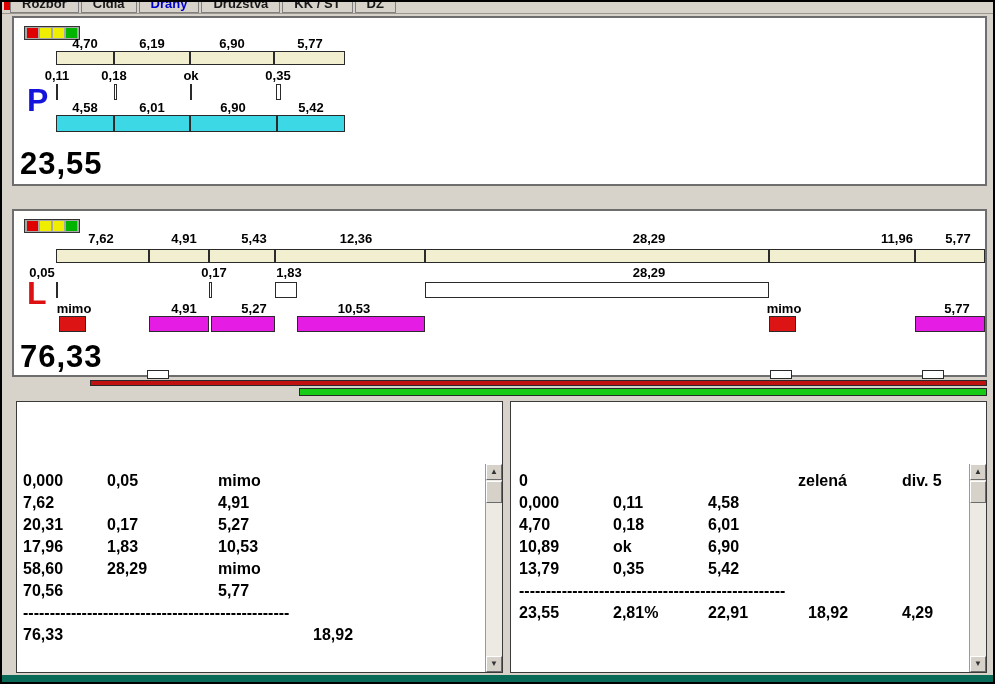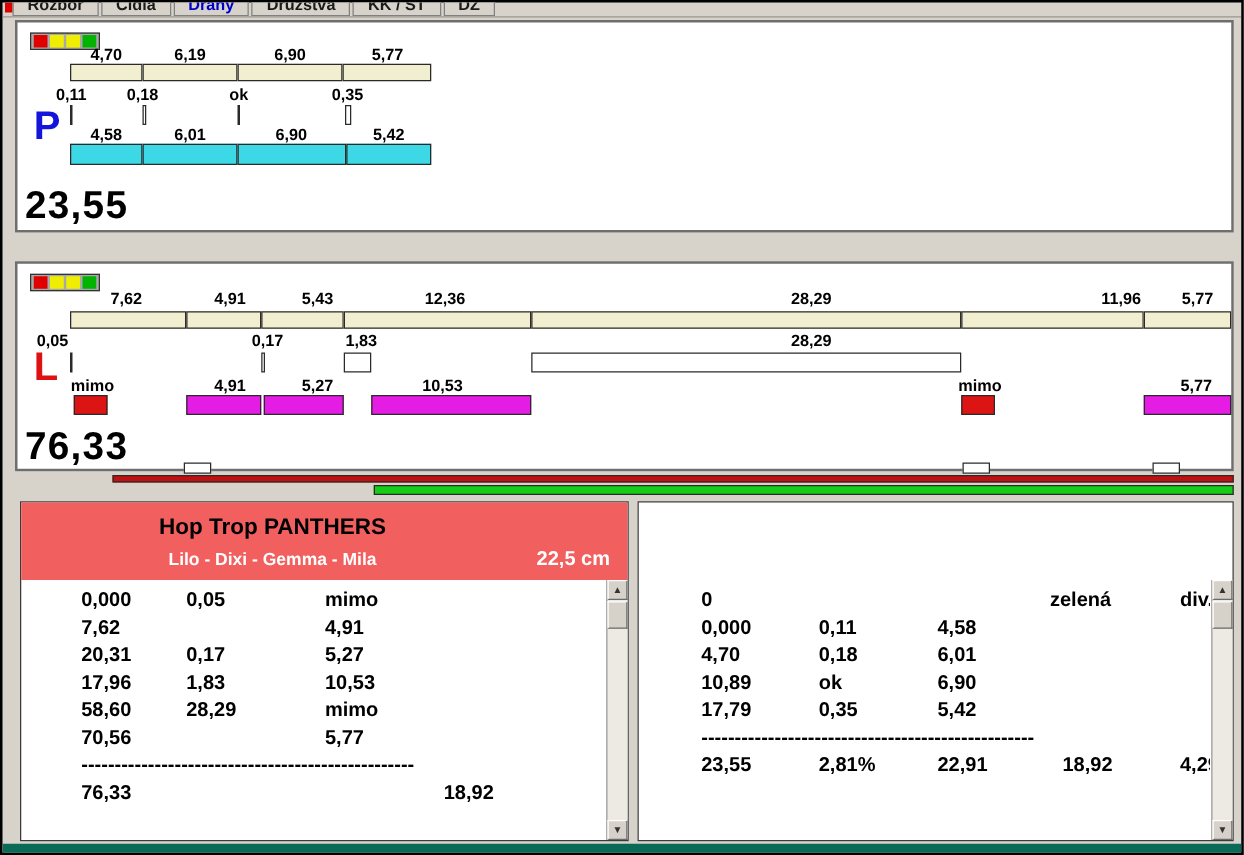--- a/index.html
+++ b/index.html
@@ -36,21 +36,21 @@
   .tp-left  { left:14px;  width:487px; }
   .tp-right { left:508px; width:477px; }
   .theader { position:absolute; left:0; right:0; top:0; height:62px; }
   .tname   { position:absolute; top:9px;  font-weight:bold; font-size:18px; color:#000; text-align:center; white-space:nowrap; }
   .tmembers{ position:absolute; top:37px; font-weight:bold; font-size:14px; color:#fff; text-align:center; white-space:nowrap; }
   .tp-left .tname, .tp-left .tmembers  { left:6px;  width:390px; }
   .tp-right .tname, .tp-right .tmembers{ left:80px; right:10px; }
   .theight { position:absolute; top:37px; font-weight:bold; font-size:16px; color:#fff; white-space:nowrap; }
   .tp-left  .theight { right:14px; }
   .tp-right .theight { left:26px; }
-  .ttable { position:absolute; left:0; top:70px; right:18px; bottom:2px; overflow:hidden;margin-left:42px; }
+  .ttable { position:absolute; left:0; top:70px; right:18px; bottom:2px; overflow:hidden; }
   .trow { position:relative; height:22px; }
   .tcell { position:absolute; top:0; font-weight:bold; font-size:16px; color:#000; white-space:nowrap; }
 
   
   .scrollbar { position:absolute; right:0; top:62px; bottom:0; width:17px; background:#eceae3; border-left:1px solid #999; }
   .sbtn { position:absolute; left:0; width:16px; height:16px; background:#d6d2ca;
           border:1px solid; border-color:#fff #6b6b6b #6b6b6b #fff;
           font-size:8px; text-align:center; line-height:14px; color:#333; }
   .sbtn.top { top:0; } .sbtn.bottom { bottom:0; }
   .sthumb { position:absolute; left:0; top:17px; width:16px; height:22px; background:#d6d2ca;
@@ -188,25 +188,20 @@
       <div class="seg mark" style="left: 920px; width: 22px;"></div>
     </div>
   <div class="abs" style="top:378px;height:6px">
       <div class="seg bar" style="left: 88px; width: 897px; background: rgb(192, 16, 16);"></div>
     </div>
   <div class="abs" style="top:386px;height:8px">
       <div class="seg bar" style="left: 297px; width: 688px; background: rgb(22, 204, 22);"></div>
     </div>
 
   <div class="teampanel tp-left">
-    <div class="theader" style="background: rgb(242, 95, 95);">
-      <div class="tname">Hop Trop PANTHERS</div>
-      <div class="tmembers">Lilo - Dixi - Gemma - Mila</div>
-      <div class="theight">22,5 cm</div>
-    </div>
     <div class="ttable">
         <div class="trow">
           <span class="tcell" style="left: 6px;">0,000</span>
           <span class="tcell" style="left: 90px;">0,05</span>
           <span class="tcell" style="left: 201px;">mimo</span>
         </div>
         <div class="trow">
           <span class="tcell" style="left: 6px;">7,62</span>
           <span class="tcell" style="left: 201px;">4,91</span>
         </div>
@@ -260,21 +255,21 @@
           <span class="tcell" style="left: 8px;">4,70</span>
           <span class="tcell" style="left: 102px;">0,18</span>
           <span class="tcell" style="left: 197px;">6,01</span>
         </div>
         <div class="trow">
           <span class="tcell" style="left: 8px;">10,89</span>
           <span class="tcell" style="left: 102px;">ok</span>
           <span class="tcell" style="left: 197px;">6,90</span>
         </div>
         <div class="trow">
-          <span class="tcell" style="left: 8px;">17,79</span>
+          <span class="tcell" style="left: 8px;">13,79</span>
           <span class="tcell" style="left: 102px;">0,35</span>
           <span class="tcell" style="left: 197px;">5,42</span>
         </div>
         <div class="trow">
           <span class="tcell" style="left: 8px;">--------------------------------------------------</span>
         </div>
         <div class="trow">
           <span class="tcell" style="left: 8px;">23,55</span>
           <span class="tcell" style="left: 102px;">2,81%</span>
           <span class="tcell" style="left: 197px;">22,91</span>

